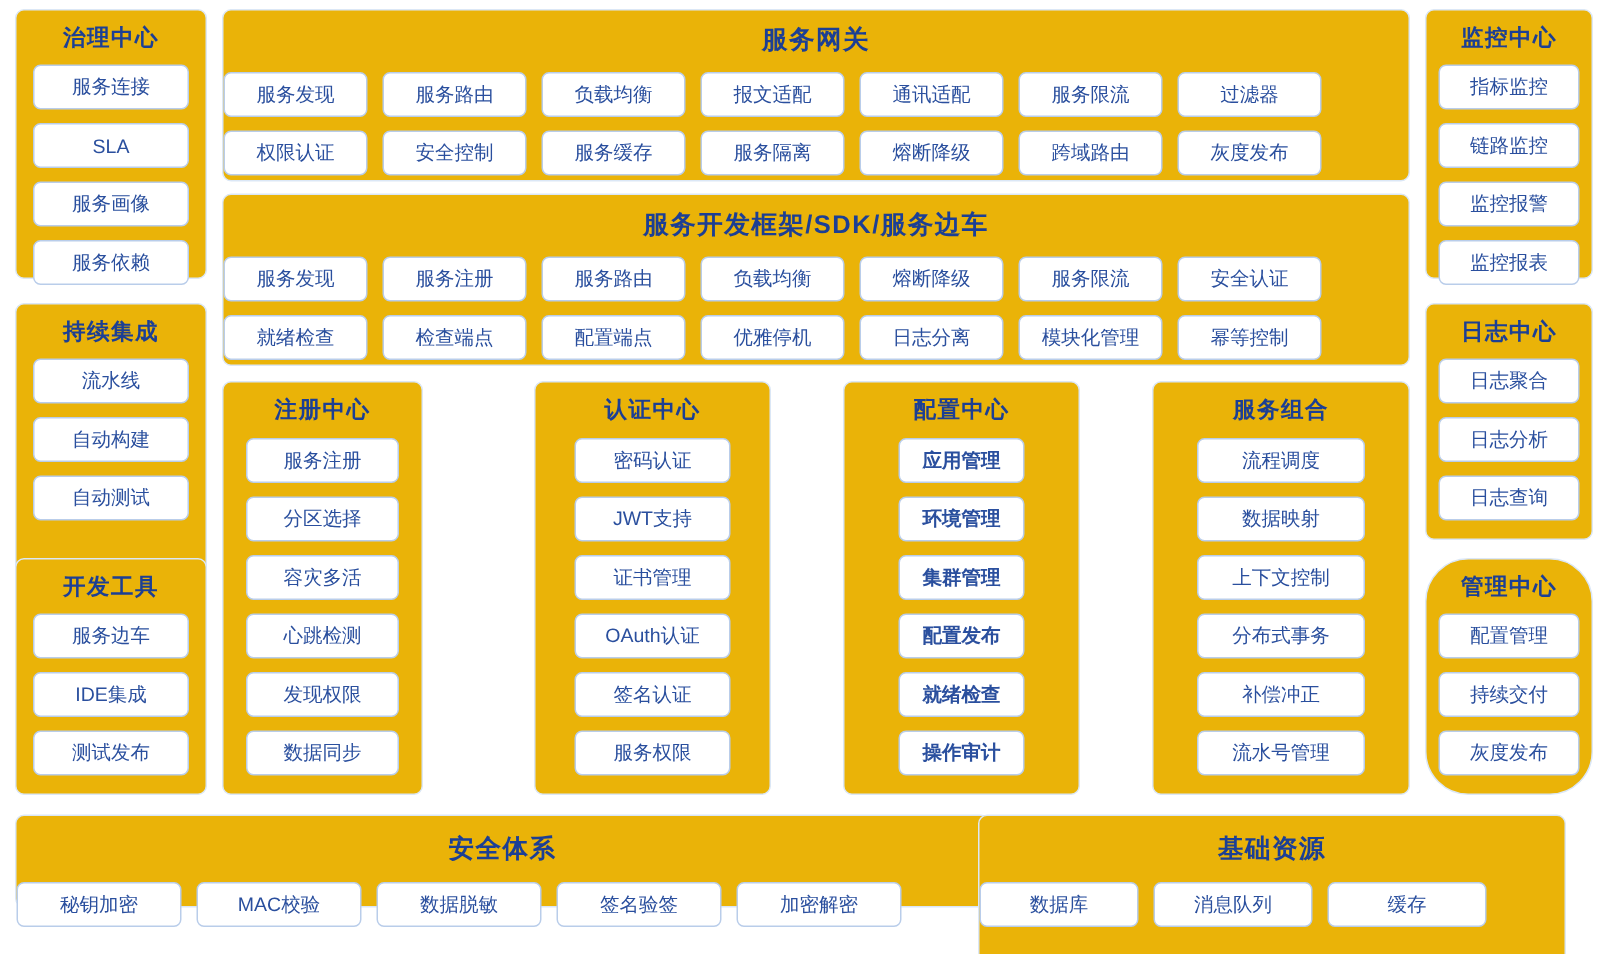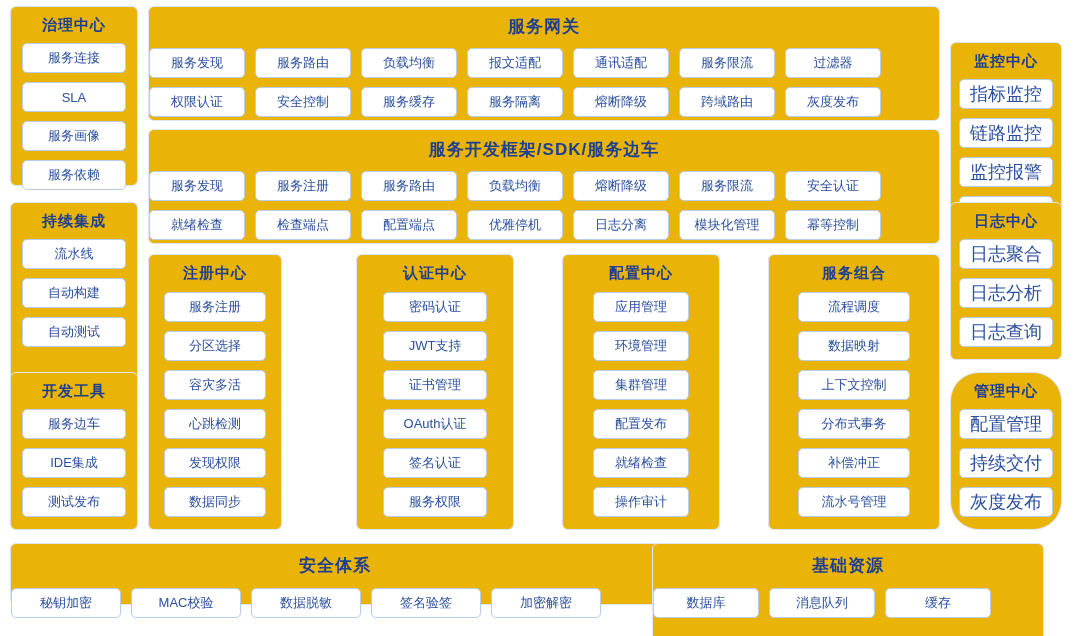--- a/index.html
+++ b/index.html
@@ -61,42 +61,42 @@
   .narrow .panel-title { font-size: 15px; margin: 9px 0 8px; }
   .narrow .chip { width: 104px; height: 30px; font-size: 13px; }
 
   #panel-governance { top: 6px; height: 180px; }
   #panel-ci        { top: 202px; height: 196px; }
   #panel-devtools  { top: 372px; height: 158px; }
 
   
   .narrow-r { width: 112px; left: 950px; }
   .narrow-r .panel-title { font-size: 15px; margin: 9px 0 8px; }
-  .narrow-r .chip { width: 94px; height: 30px; font-size: 18px; }
-
-  #panel-monitor { top: 6px; height: 180px; margin-top: 36px; }
+  .narrow-r .chip { width: 94px; height: 30px; font-size: 13px; }
+
+  #panel-monitor { top: 6px; height: 180px; }
   #panel-log     { top: 202px; height: 158px; }
   #panel-manage  { top: 372px; height: 158px; border-radius: 29px; }
 
   
   #panel-gateway { left: 148px; top: 6px; width: 792px; height: 115px; }
   #panel-sdk     { left: 148px; top: 129px; width: 792px; height: 115px; }
   .wide .panel-title { font-size: 17px; margin: 8px 0 10px; }
   .wide .chip { width: 96px; height: 30px; font-size: 13px; }
   .wide .chip-row + .chip-row { margin-top: 9px; }
 
   
   .mid { top: 254px; width: 134px; height: 276px; }
   .mid .panel-title { font-size: 15px; margin: 9px 0 9px; }
   .mid .chip { width: 102px; height: 30px; font-size: 13px; }
   #panel-registry { left: 148px; }
   #panel-auth     { left: 356px; width: 158px; }
   #panel-auth .chip { width: 104px; }
   #panel-config   { left: 562px; width: 158px; }
-  #panel-config .chip { width: 96px; }
+  #panel-config .chip { width: 84px; font-weight: bold; }
   #panel-compose  { left: 768px; width: 172px; }
   #panel-compose .chip { width: 112px; }
 
   
   #panel-security { left: 10px; top: 543px; width: 650px; height: 62px; }
   #panel-infra    { left: 652px; top: 543px; width: 392px; height: 108px; }
   .bottom .panel-title { font-size: 17px; margin: 10px 0 11px; }
   .bottom .chip { height: 30px; font-size: 13px; }
   #panel-security .chip { width: 110px; }
   #panel-infra .chip { width: 106px; }

